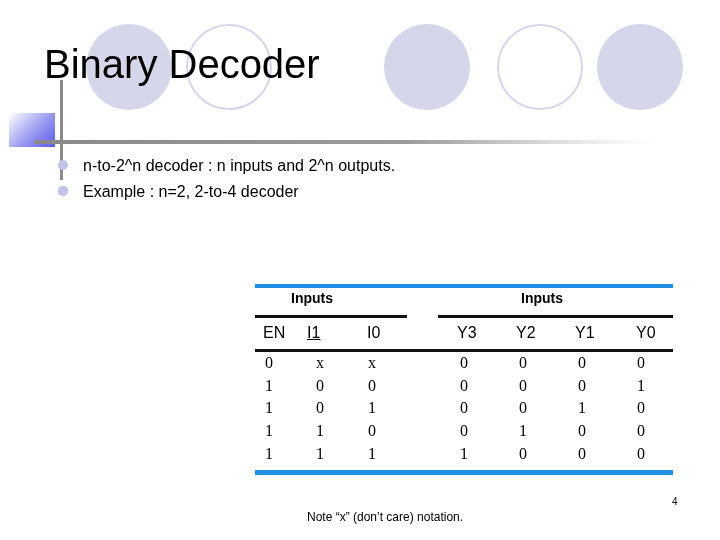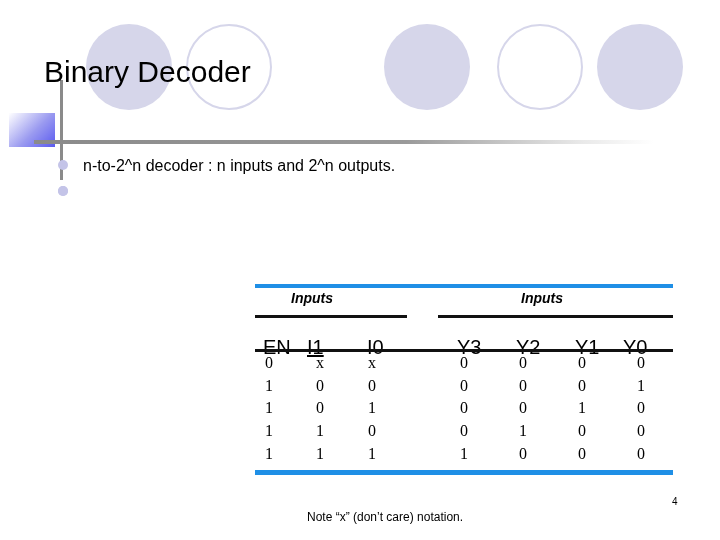--- a/index.html
+++ b/index.html
@@ -1,31 +1,31 @@
 <!DOCTYPE html>
 <html><head>
 <meta charset="utf-8">
 <style>
   html, body { margin: 0; padding: 0; }
   body { width: 720px; height: 540px; background: #ffffff; position: relative; overflow: hidden; font-family: "Liberation Sans", sans-serif; color: #000; }
   .circle { position: absolute; width: 86px; height: 86px; border-radius: 50%; box-sizing: border-box; }
   .circle.filled { background: #d6d6ea; }
   .circle.outline { background: #ffffff; border: 2px solid #d6d6ea; }
-  .title { position: absolute; left: 44px; top: 52px; font-size: 30px; line-height: 40px; white-space: nowrap; }
+  .title { position: absolute; left: 44px; top: 44px; font-size: 40px; line-height: 40px; white-space: nowrap; }
   .vline { position: absolute; left: 60px; top: 80px; width: 3px; height: 100px; background: #8a8a8a; }
   .hline { position: absolute; left: 34px; top: 140px; width: 620px; height: 4px; background: linear-gradient(to right, #8a8a8a 0%, #9a9a9a 60%, #e8e8e8 88%, rgba(255,255,255,0) 100%); }
   .square { position: absolute; left: 9px; top: 113px; width: 46px; height: 34px; background: linear-gradient(135deg, #ffffff 0%, #9a9af0 55%, #5a5af0 100%); }
   .bullets { position: absolute; left: 58px; top: 155px; width: 580px; margin: 0; padding: 0; list-style: none; }
   .bullets li { position: relative; padding-left: 25px; font-size: 16px; line-height: 21px; margin-bottom: 5px; }
   .bullets li .dot { position: absolute; left: 0; top: 5px; width: 10px; height: 10px; border-radius: 50%; background: #c4c4e8; }
   .table-wrap { position: absolute; left: 255px; top: 284px; width: 418px; }
   .blue-bar { position: absolute; left: 0; width: 418px; height: 4px; background: #1f8fe6; }
-  .group-head { position: absolute; top: 6px; font-size: 14px; font-weight: bold; font-style: italic; }
+  .group-head { position: absolute; top: 6px; font-size: 14px; font-weight: bold; }
   .rule { position: absolute; height: 3px; background: #111; }
-  .hcell { position: absolute; top: 40px; font-size: 20px; margin-top: 12px; }
+  .hcell { position: absolute; top: 40px; font-size: 16px; }
   .cell { position: absolute; font-family: "Liberation Serif", serif; font-size: 16px; }
   .page-num { position: absolute; left: 672px; top: 496px; font-size: 10px; }
   .note { position: absolute; left: 307px; top: 510px; font-size: 12px; white-space: nowrap; }
 </style>
 </head>
 <body>
 
 <div class="circle filled" style="left:86px; top:24px;"></div>
 <div class="circle outline" style="left:186px; top:24px;"></div>
 <div class="circle filled" style="left:384px; top:24px;"></div>
@@ -35,36 +35,37 @@
 <div class="square"></div>
 <div class="vline"></div>
 <div class="hline"></div>
 
 <div class="title">Binary Decoder</div>
 
 <ul class="bullets">
   <li><span class="dot"></span><span> n-to-2^n decoder  : n inputs and 2^n outputs.</span></li>
   <li><span class="dot"></span></li>
   <li style="width:520px;"><span class="dot"></span></li>
+  <li><span class="dot"></span><span>Example : n=2, 2-to-4 decoder</span></li>
 </ul>
 
 <div class="table-wrap">
   <div class="blue-bar" style="top:0;"></div>
   <div class="group-head" style="left:36px;">Inputs</div>
   <div class="group-head" style="left:266px;">Inputs</div>
   <div class="rule" style="left:0; top:31px; width:152px;"></div>
   <div class="rule" style="left:183px; top:31px; width:235px;"></div>
 
   <div class="hcell" style="left:8px;">EN</div>
   <div class="hcell" style="left:52px;text-decoration:underline;">I1</div>
   <div class="hcell" style="left:112px;">I0</div>
   <div class="hcell" style="left:202px;">Y3</div>
   <div class="hcell" style="left:261px;">Y2</div>
   <div class="hcell" style="left:320px;">Y1</div>
-  <div class="hcell" style="left:368px;">Y0</div>
+  <div class="hcell" style="left:381px;">Y0</div>
 
   <div class="rule" style="left:0; top:65px; width:418px;"></div>
 
   <div class="cell" style="left:10px; top:70px;">0</div>
   <div class="cell" style="left:61px; top:70px;">x</div>
   <div class="cell" style="left:113px; top:70px;">x</div>
   <div class="cell" style="left:205px; top:70px;">0</div>
   <div class="cell" style="left:264px; top:70px;">0</div>
   <div class="cell" style="left:323px; top:70px;">0</div>
   <div class="cell" style="left:382px; top:70px;">0</div>

